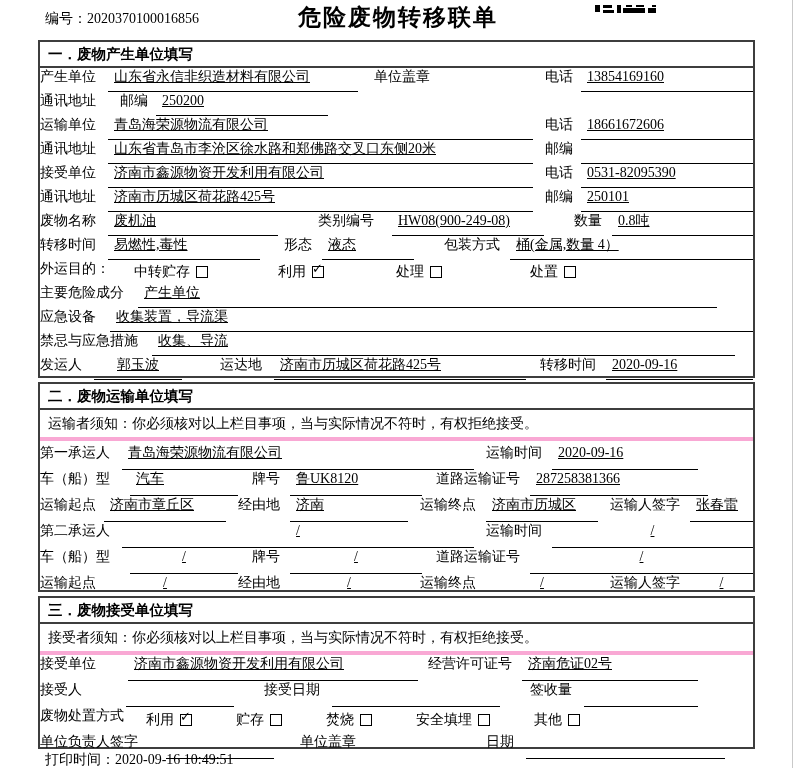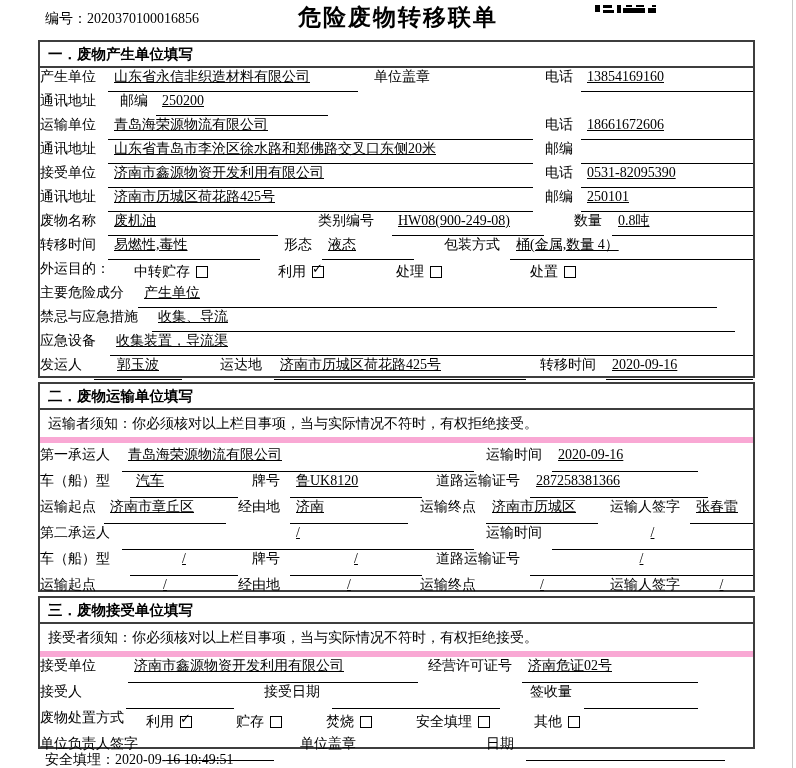--- a/index.html
+++ b/index.html
@@ -11,21 +11,21 @@
   .form-title{position:absolute;left:0;right:0;top:2px;text-align:center;font-size:23px;font-weight:700;
         font-family:"Liberation Sans","DejaVu Sans",sans-serif;letter-spacing:2px;}
   .qr{position:absolute;left:595px;top:0;}
   
   .box{position:absolute;left:38px;width:717px;border:2px solid #3d3d3d;box-sizing:border-box;background:#fff;}
   .box1{top:40px;height:338px;}
   .box2{top:382px;height:210px;}
   .box3{top:596px;height:153px;}
   .sec-h{font-family:"Liberation Sans","DejaVu Sans",sans-serif;font-weight:700;font-size:14.5px;
         padding:3px 8px 2px 8px;border-bottom:2px solid #3d3d3d;height:19px;line-height:19px;}
-  .notice{font-size:14px;padding:5px 8px 4px 8px;border-bottom:6px solid #f9a8d4;white-space:nowrap;}
+  .notice{font-size:14px;padding:5px 8px 4px 8px;border-bottom:4px solid #f9a8d4;white-space:nowrap;}
   .row{display:flex;height:24px;padding:0 0;font-size:14px;}
   .box2 .row,.box3 .row{height:26px;}
   .lbl{white-space:nowrap;line-height:18px;flex:none;}
   .val{border-bottom:1px solid #000;line-height:18px;white-space:nowrap;padding:0 6px;box-sizing:border-box;
        flex:none;min-height:18px;text-decoration:underline;}
   .val.c{text-align:center;}
   .fx{flex:1 1 auto;min-width:0;}
   .ra{margin-left:auto;}
   .opt{display:flex;align-items:center;line-height:18px;}
   .cb{display:inline-block;width:12px;height:12px;border:1px solid #000;margin-left:6px;position:relative;
@@ -134,27 +134,27 @@
         <span class="cb"></span>
       </span>
     </div>
 
     <div class="row">
       <span class="lbl">主要危险成分</span>
       <span class="val fx" style="margin-left:14px;margin-right:36px">产生单位</span>
     </div>
 
     <div class="row">
+      <span class="lbl">应急设备</span>
+      <span class="val fx" style="margin-left:14px">收集装置，导流渠</span>
+    </div>
+
+    <div class="row">
       <span class="lbl">禁忌与应急措施</span>
       <span class="val fx" style="margin-left:14px;margin-right:18px">收集、导流</span>
-    </div>
-
-    <div class="row">
-      <span class="lbl">应急设备</span>
-      <span class="val fx" style="margin-left:14px">收集装置，导流渠</span>
     </div>
 
     <div class="row">
       <span class="lbl" style="width:54px">发运人</span>
       <span class="val c" style="width:88px">郭玉波</span>
       <span class="lbl" style="margin-left:38px">运达地</span>
       <span class="val" style="width:252px;margin-left:12px">济南市历城区荷花路425号</span>
       <span class="lbl" style="margin-left:14px">转移时间</span>
       <span class="val fx" style="margin-left:10px">2020-09-16</span>
     </div>
@@ -268,15 +268,15 @@
     <div class="row">
       <span class="lbl">单位负责人签字</span>
       <span class="val" style="width:108px;margin-left:28px"></span>
       <span class="lbl" style="margin-left:26px">单位盖章</span>
       <span class="lbl" style="margin-left:130px">日期</span>
       <span class="val fx" style="margin-left:12px;margin-right:28px"></span>
     </div>
   </div>
 
   <div class="print-line">
-    <span>安全填埋：</span><span>2020-09-16 10:49:51</span>
+    <span>打印时间：</span><span>2020-09-16 10:49:51</span>
   </div>
 </div>
 
 </body></html>

